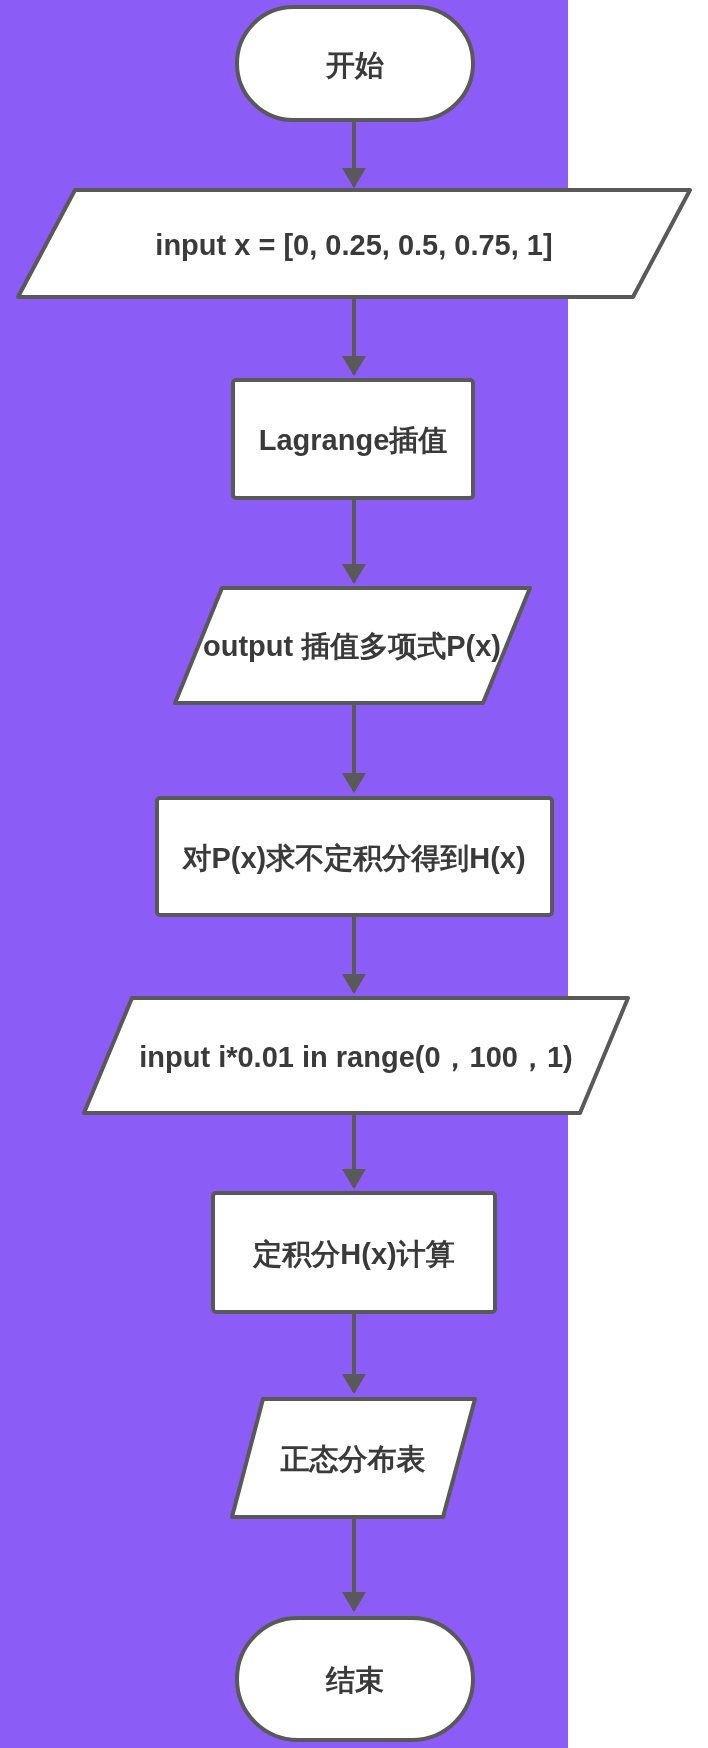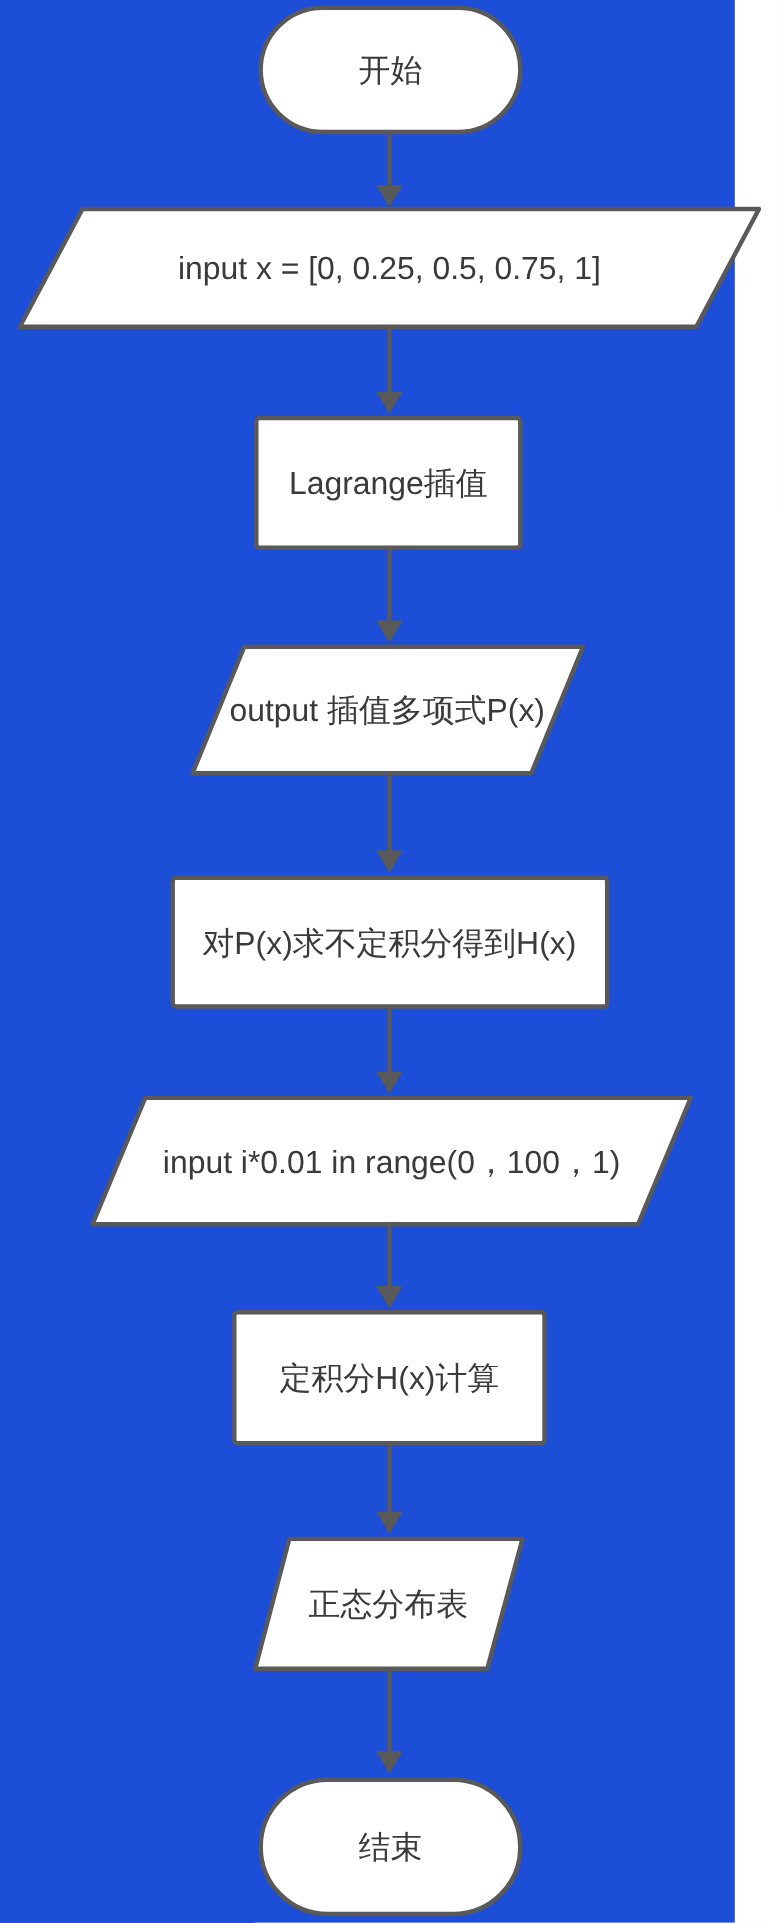--- a/index.html
+++ b/index.html
@@ -3,24 +3,25 @@
 <meta charset="utf-8">
 <title>Flowchart</title>
 <style>
   html, body {
     margin: 0;
     padding: 0;
     background: #ffffff;
   }
   .canvas {
     position: relative;
-    width: 668px;
+    width: 568px;
     height: 1748px;
-    background: #1d4ed8;
+    background: #8b5cf6;
     font-family: "Liberation Sans", "DejaVu Sans", sans-serif;
+    font-weight: bold;
   }
   svg { display: block; }
   .shape {
     fill: #ffffff;
     stroke: #595959;
     stroke-width: 4;
     stroke-linejoin: round;
   }
   .edge {
     stroke: #595959;

